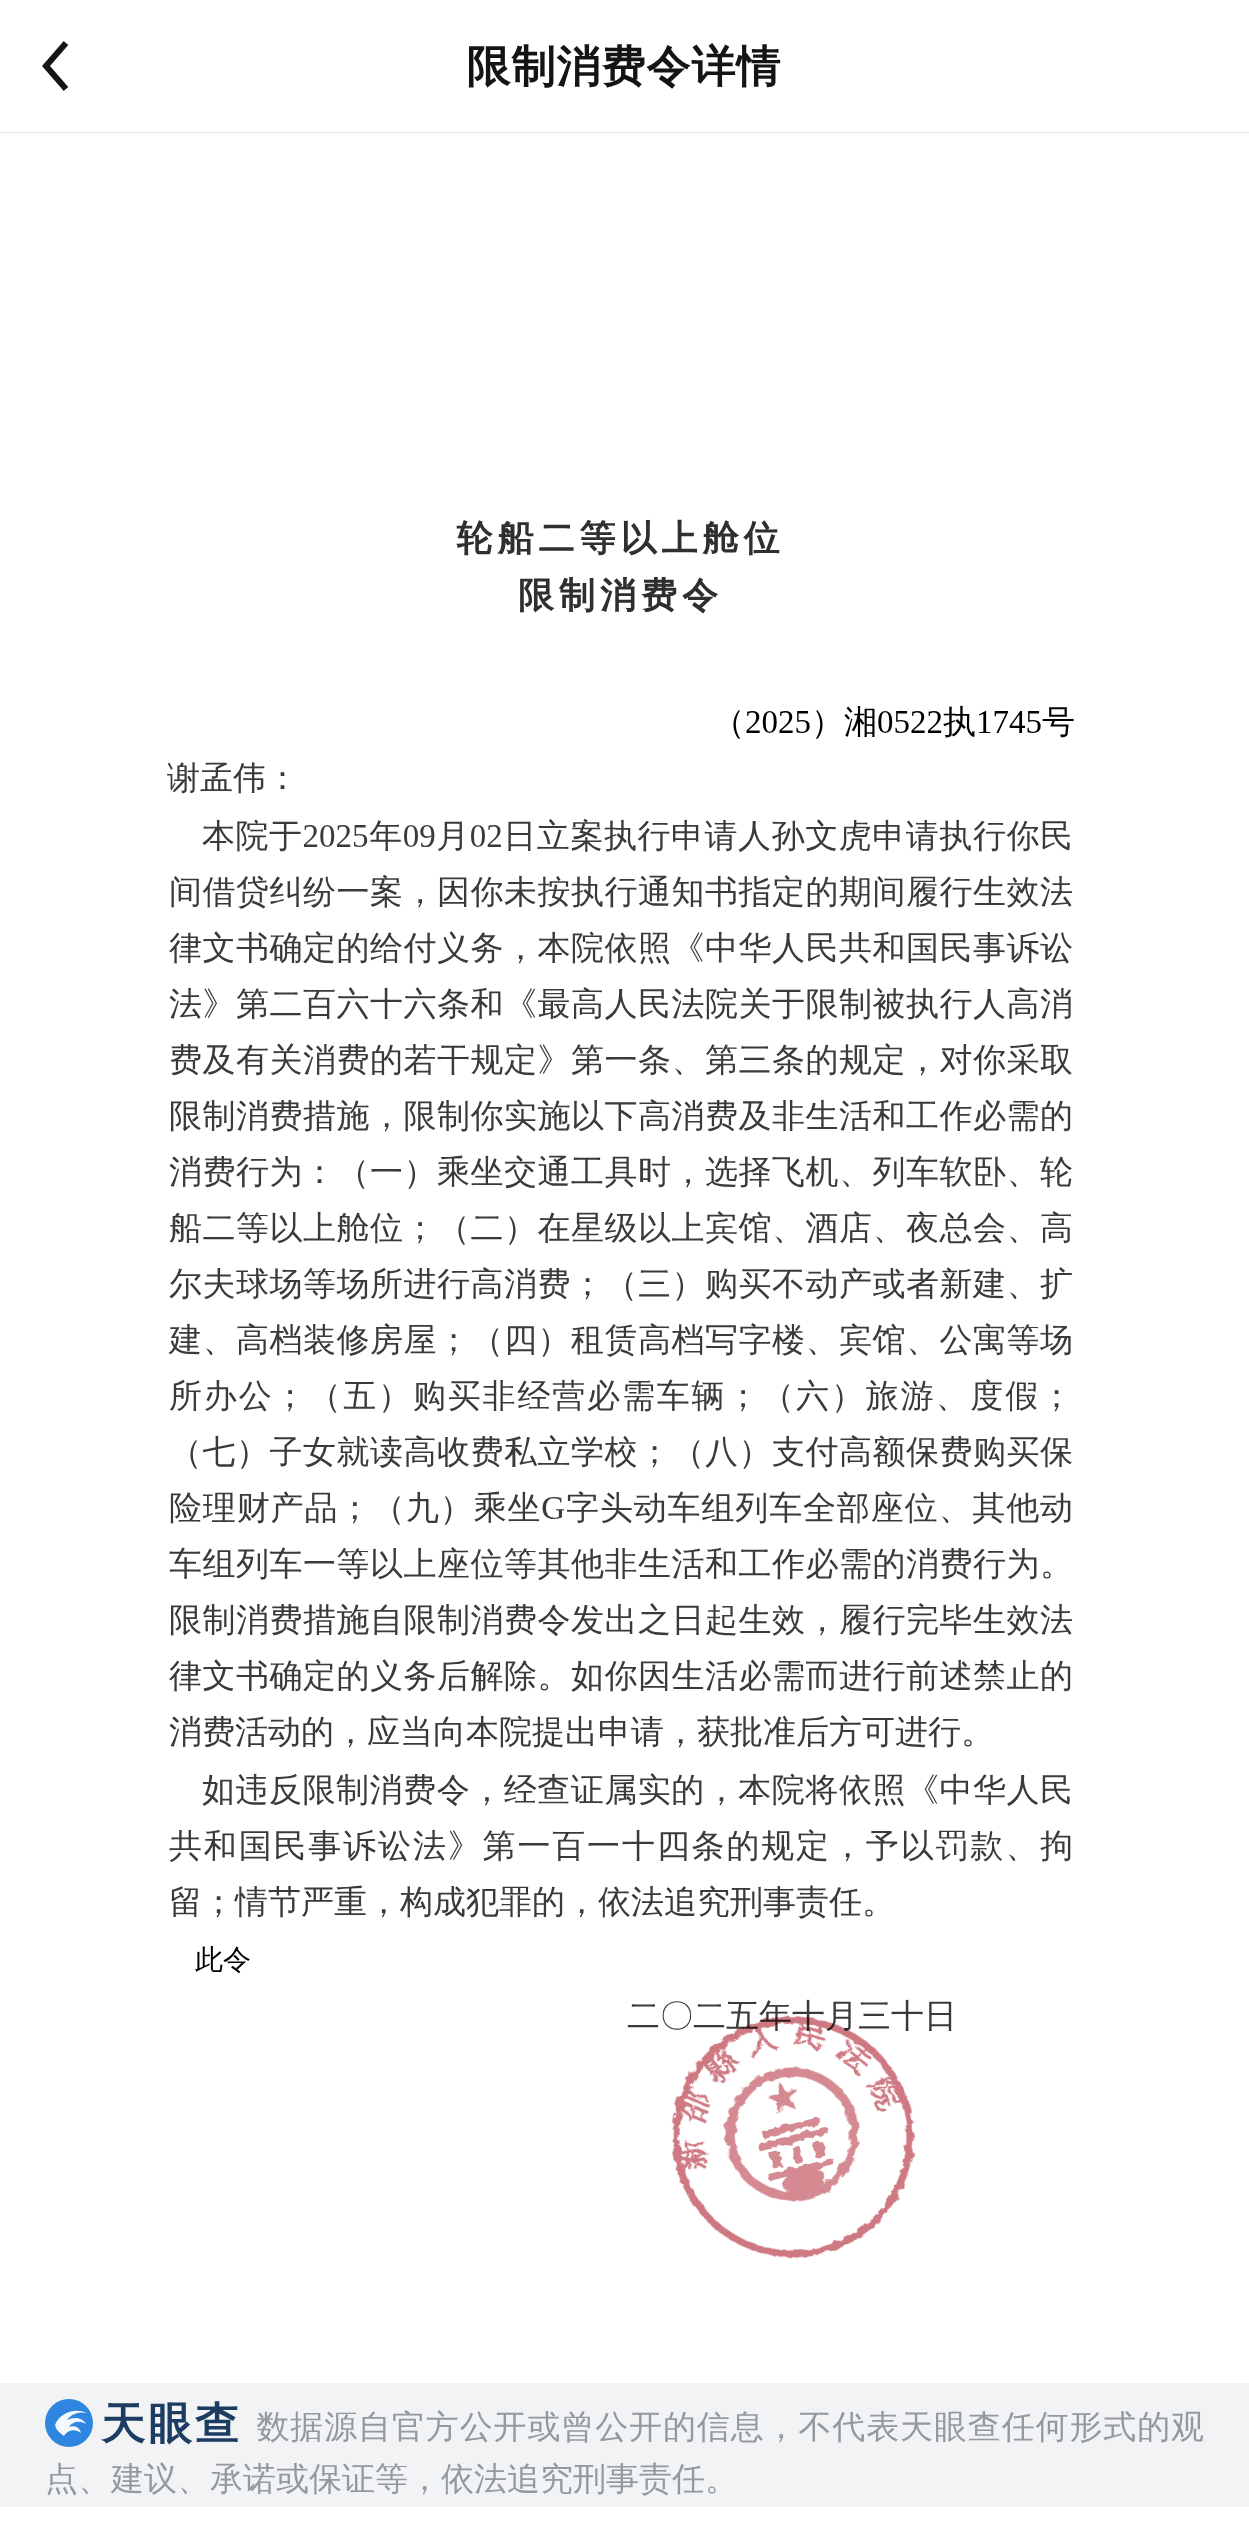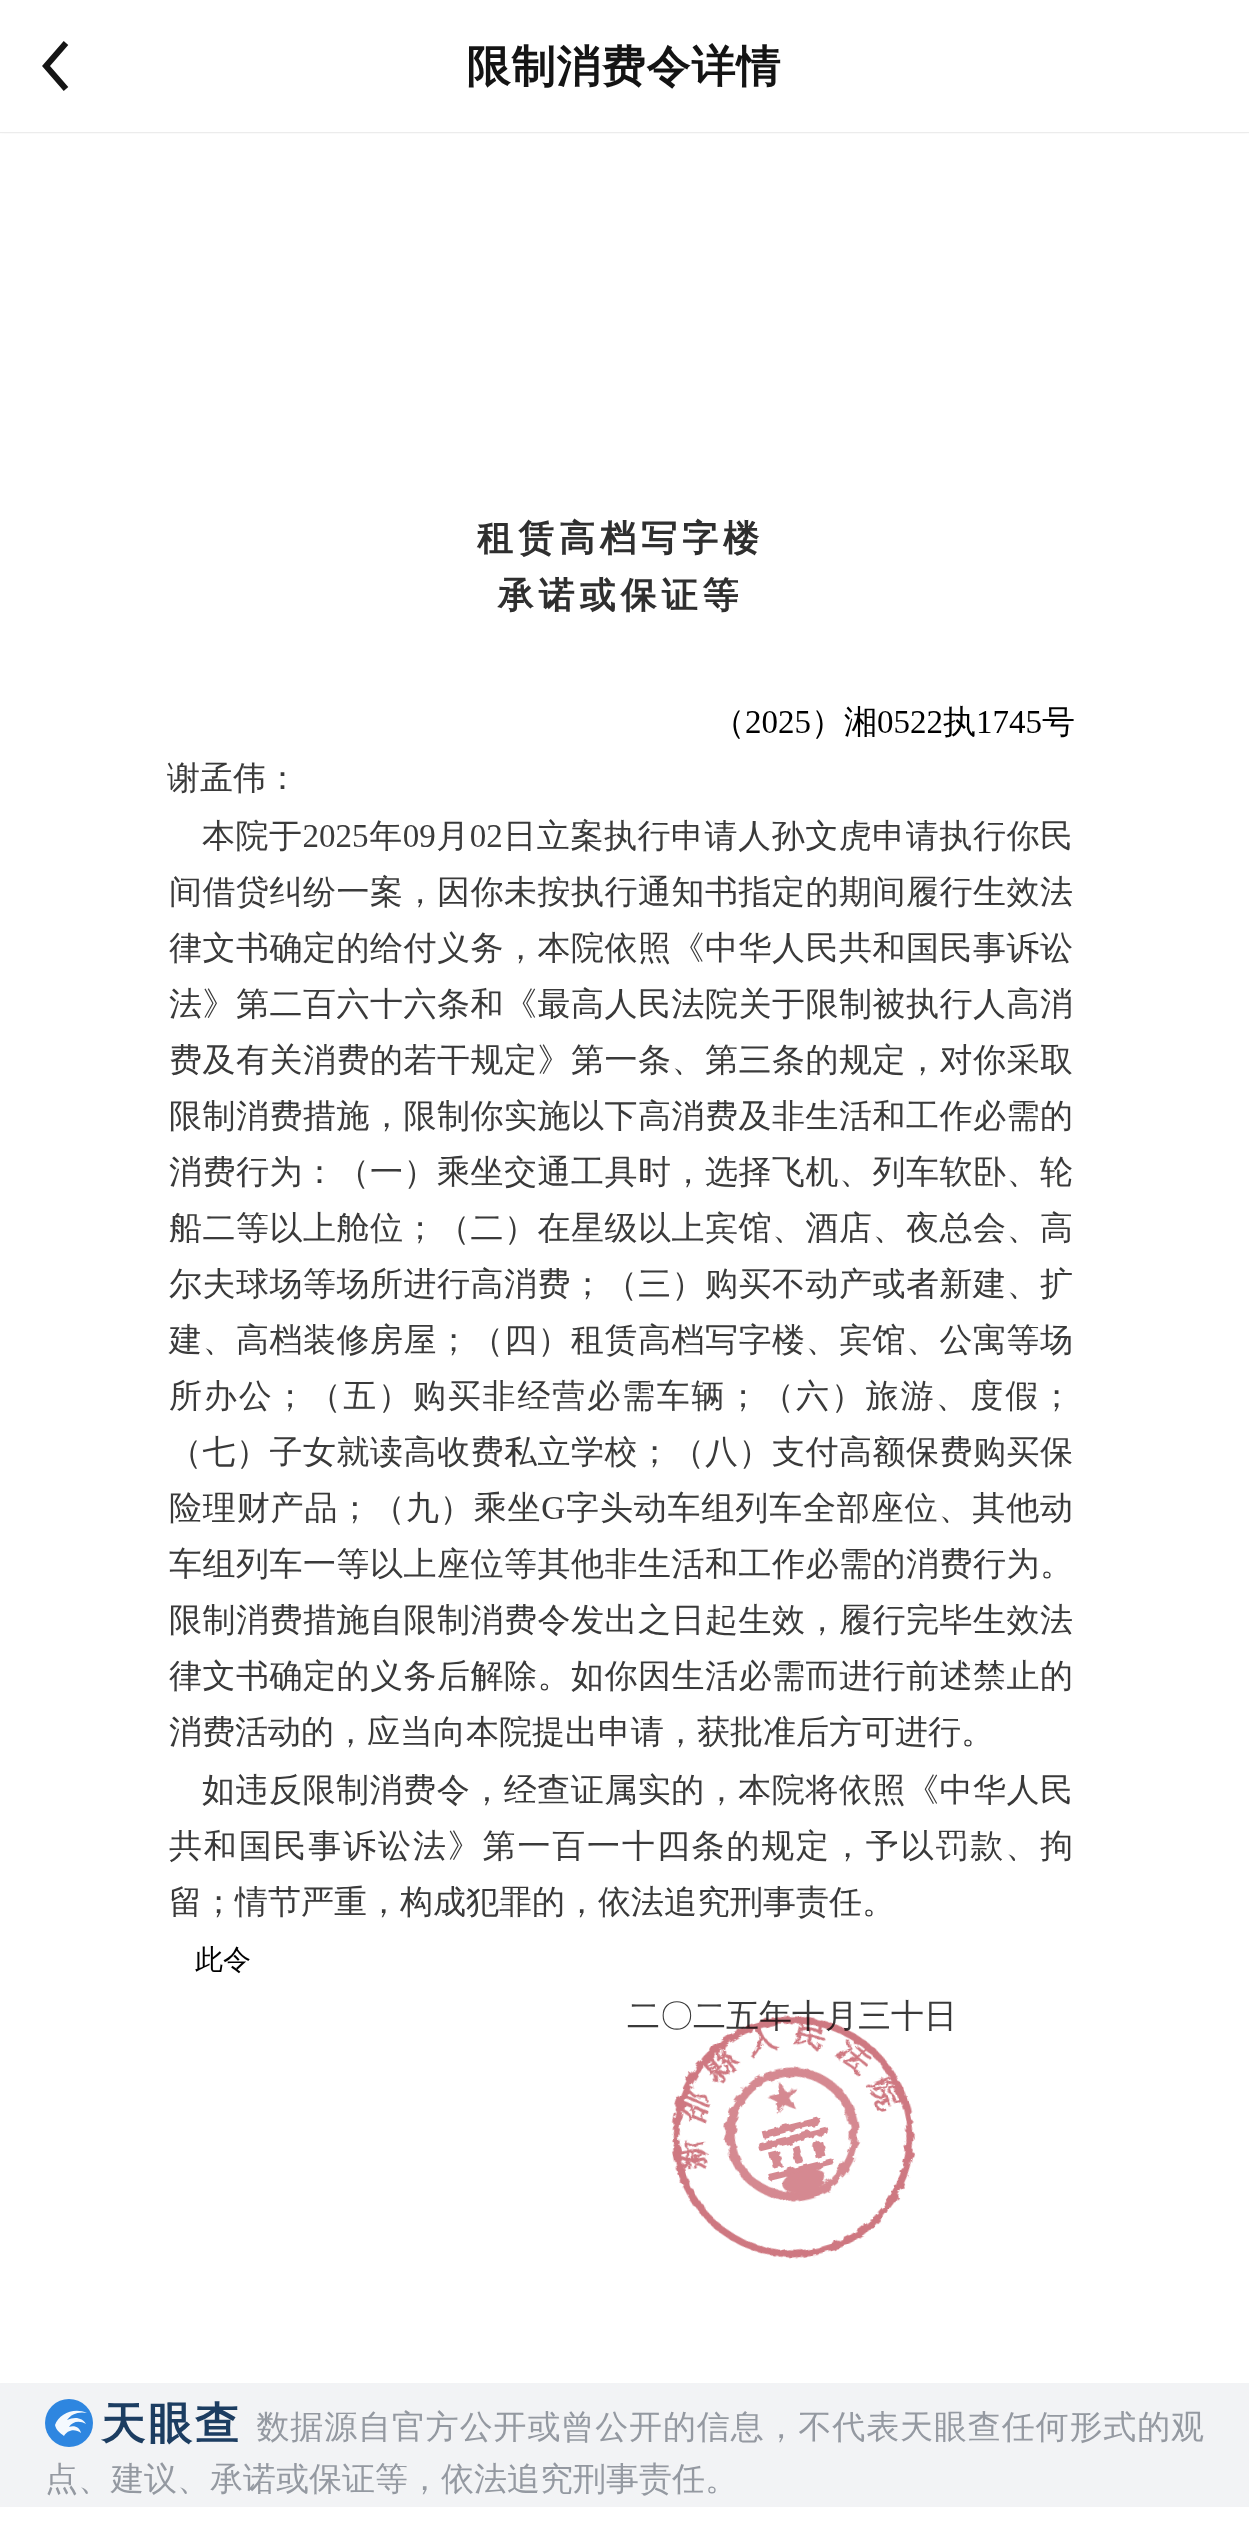--- a/index.html
+++ b/index.html
@@ -72,22 +72,22 @@
     <button class="back-btn">
       <svg width="30" height="54" viewBox="0 0 30 54">
         <polyline points="26,4 6,27 26,50" fill="none" stroke="#151515" stroke-width="6"></polyline>
       </svg>
     </button>
     <h1 class="appbar-title">限制消费令详情</h1>
   </header>
 
   <main class="scan">
     <div class="doc">
-      <div class="doc-court">租赁高档写字楼</div>
-      <div class="doc-type">承诺或保证等</div>
+      <div class="doc-court">轮船二等以上舱位</div>
+      <div class="doc-type">限制消费令</div>
       <div class="doc-caseno">（2025）湘0522执1745号</div>
       <div class="doc-addressee">谢孟伟：</div>
       <p class="doc-para">本院于2025年09月02日立案执行申请人孙文虎申请执行你民间借贷纠纷一案，因你未按执行通知书指定的期间履行生效法律文书确定的给付义务，本院依照《中华人民共和国民事诉讼法》第二百六十六条和《最高人民法院关于限制被执行人高消费及有关消费的若干规定》第一条、第三条的规定，对你采取限制消费措施，限制你实施以下高消费及非生活和工作必需的消费行为：（一）乘坐交通工具时，选择飞机、列车软卧、轮船二等以上舱位；（二）在星级以上宾馆、酒店、夜总会、高尔夫球场等场所进行高消费；（三）购买不动产或者新建、扩建、高档装修房屋；（四）租赁高档写字楼、宾馆、公寓等场所办公；（五）购买非经营必需车辆；（六）旅游、度假；（七）子女就读高收费私立学校；（八）支付高额保费购买保险理财产品；（九）乘坐G字头动车组列车全部座位、其他动车组列车一等以上座位等其他非生活和工作必需的消费行为。限制消费措施自限制消费令发出之日起生效，履行完毕生效法律文书确定的义务后解除。如你因生活必需而进行前述禁止的消费活动的，应当向本院提出申请，获批准后方可进行。</p>
       <p class="doc-para">如违反限制消费令，经查证属实的，本院将依照《中华人民共和国民事诉讼法》第一百一十四条的规定，予以罚款、拘留；情节严重，构成犯罪的，依法追究刑事责任。</p>
       <p class="doc-closing">此令</p>
       <p class="doc-date">二〇二五年十月三十日</p>
     </div>
 
     <svg class="seal" viewBox="0 0 250 250">
       <defs>

